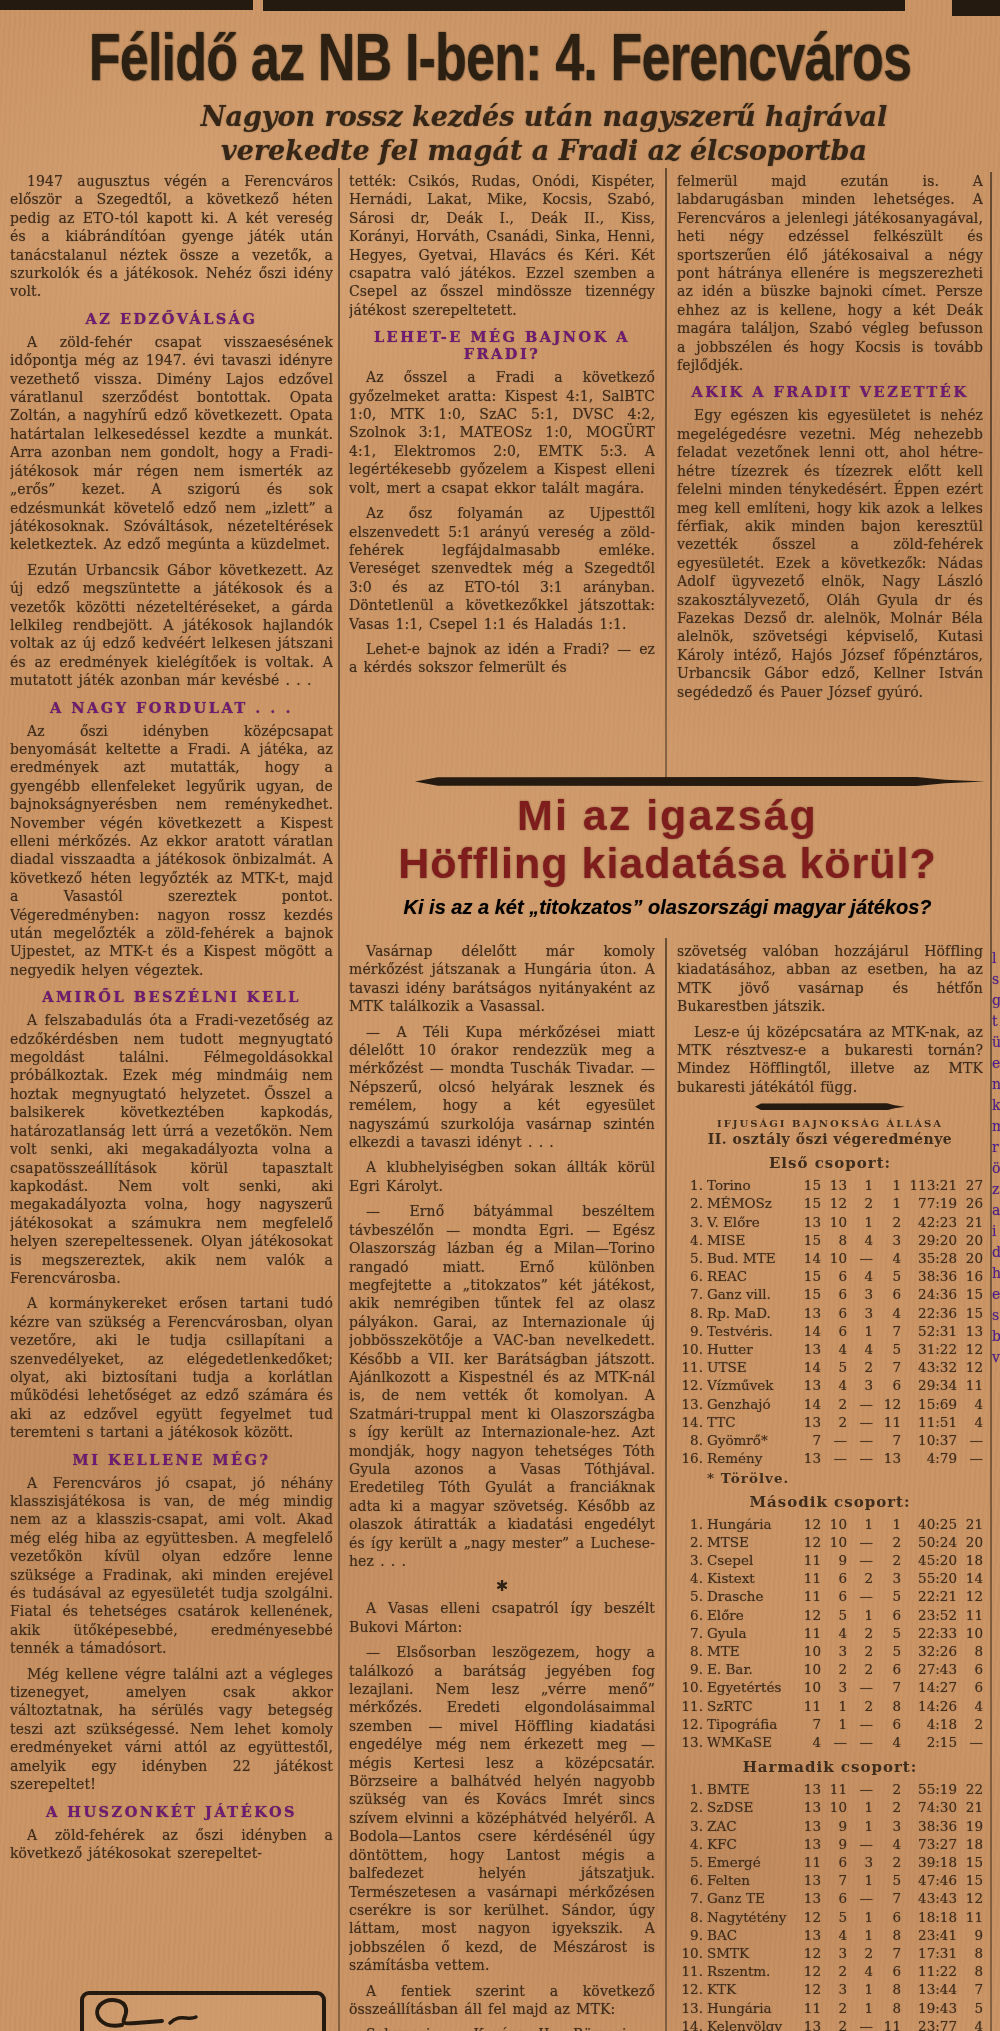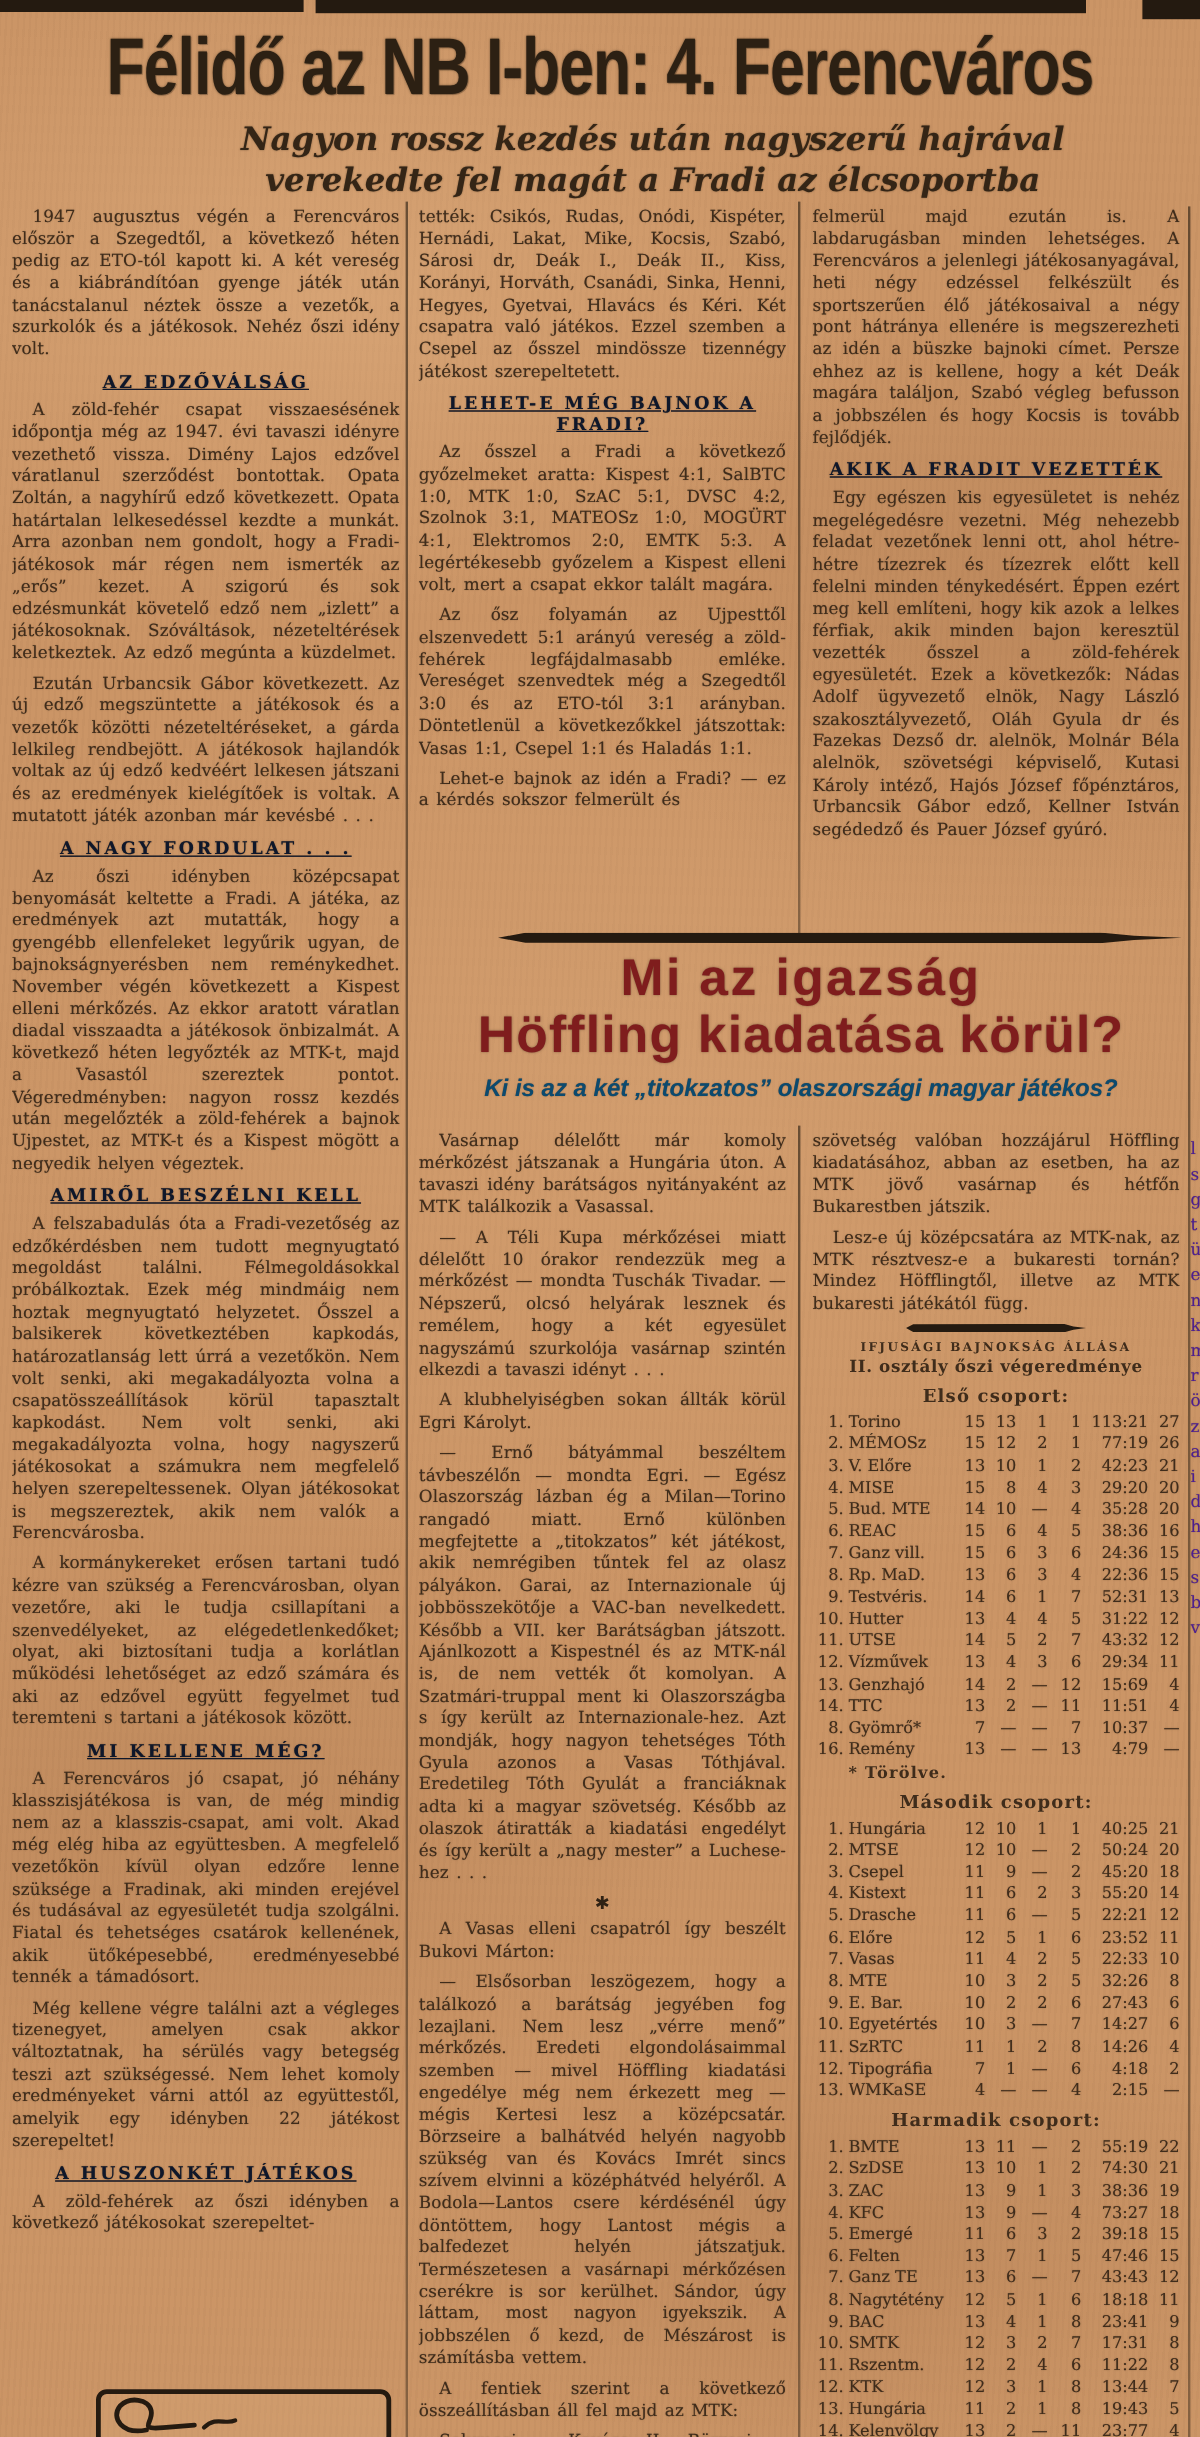--- a/index.html
+++ b/index.html
@@ -25,34 +25,34 @@
   #masthead-sub{left:0;top:100px;width:1000px;text-align:center;
     font-style:italic;font-weight:bold;font-size:27px;line-height:34px;color:#33241664;
     color:#342516;text-shadow:0 0 1.5px rgba(52,37,22,.6);padding-left:44px;}
   
   .col{text-align:justify;overflow:hidden;}
   .para{margin:0 0 7px 0;font-size:14px;line-height:18.4px;text-indent:17px;
     word-spacing:1.6px;letter-spacing:.1px;text-shadow:0 0 1px rgba(63,44,27,.55);}
   .para.noindent{text-indent:0;}
   .para.ital{}
   .subhead{margin:9px 0 6px 0;text-align:center;font-size:14.5px;font-weight:bold;
-    letter-spacing:2.5px;color:#0f172a;text-shadow:0 0 1px rgba(48,34,20,.7);text-decoration:underline;}
+    letter-spacing:2.5px;color:#701a75;text-shadow:0 0 1px rgba(48,34,20,.7);}
   .star-divider{text-align:center;font-size:15px;margin:4px 0;color:#302214;}
   
   .vrule{width:2px;background:linear-gradient(rgba(48,35,21,.65), rgba(48,35,21,.45));}
   .taper{background:#241a10;clip-path:polygon(0 50%,4% 4%,88% 0,93% 30%,100% 50%,93% 70%,88% 100%,4% 96%);}
   
   #a2-head{left:345px;top:792px;width:645px;text-align:center;
     font-family:"Liberation Sans", sans-serif;font-weight:bold;color:#7f1d1d;
     text-shadow:0 0 2px rgba(58,42,25,.55);}
   #a2-head .l1{font-size:43px;line-height:46px;letter-spacing:2px;}
   #a2-head .l2{font-size:43px;line-height:50px;letter-spacing:1px;}
   #a2-sub{left:345px;top:896px;width:645px;text-align:center;
     font-family:"Liberation Sans", sans-serif;font-style:italic;font-weight:bold;
-    font-size:20px;color:#0c4a6e;text-shadow:0 0 1px rgba(58,42,25,.6);}
+    font-size:20px;color:#000000;text-shadow:0 0 1px rgba(58,42,25,.6);}
   
   #standings{font-size:13.5px;}
   .st-divider{width:150px;height:7px;margin:6px auto 8px auto;}
   .st-title{text-align:center;font-weight:bold;font-size:10px;letter-spacing:2px;margin:2px 0;}
   .st-sub{text-align:center;font-weight:bold;font-size:14px;margin:2px 0 2px 0;letter-spacing:.5px;}
   .group-name{text-align:center;font-weight:bold;font-size:15px;margin:7px 0 4px 0;letter-spacing:1px;}
   .trow{display:flex;line-height:18.2px;white-space:nowrap;text-shadow:0 0 1px rgba(63,44,27,.55);}
   .c-pos{width:26px;text-align:right;margin-right:4px;}
   .c-team{flex:1;overflow:hidden;}
   .c-pld{width:26px;text-align:right;}
@@ -373,21 +373,21 @@
             <span class="c-team">Előre</span>
             <span class="c-pld">12</span>
             <span class="c-w">5</span>
             <span class="c-d">1</span>
             <span class="c-l">6</span>
             <span class="c-goals">23:52</span>
             <span class="c-pts">11</span>
           </div>
           <div class="trow">
             <span class="c-pos">7.</span>
-            <span class="c-team">Vasas</span>
+            <span class="c-team">Gyula</span>
             <span class="c-pld">11</span>
             <span class="c-w">4</span>
             <span class="c-d">2</span>
             <span class="c-l">5</span>
             <span class="c-goals">22:33</span>
             <span class="c-pts">10</span>
           </div>
           <div class="trow">
             <span class="c-pos">8.</span>
             <span class="c-team">MTE</span>

